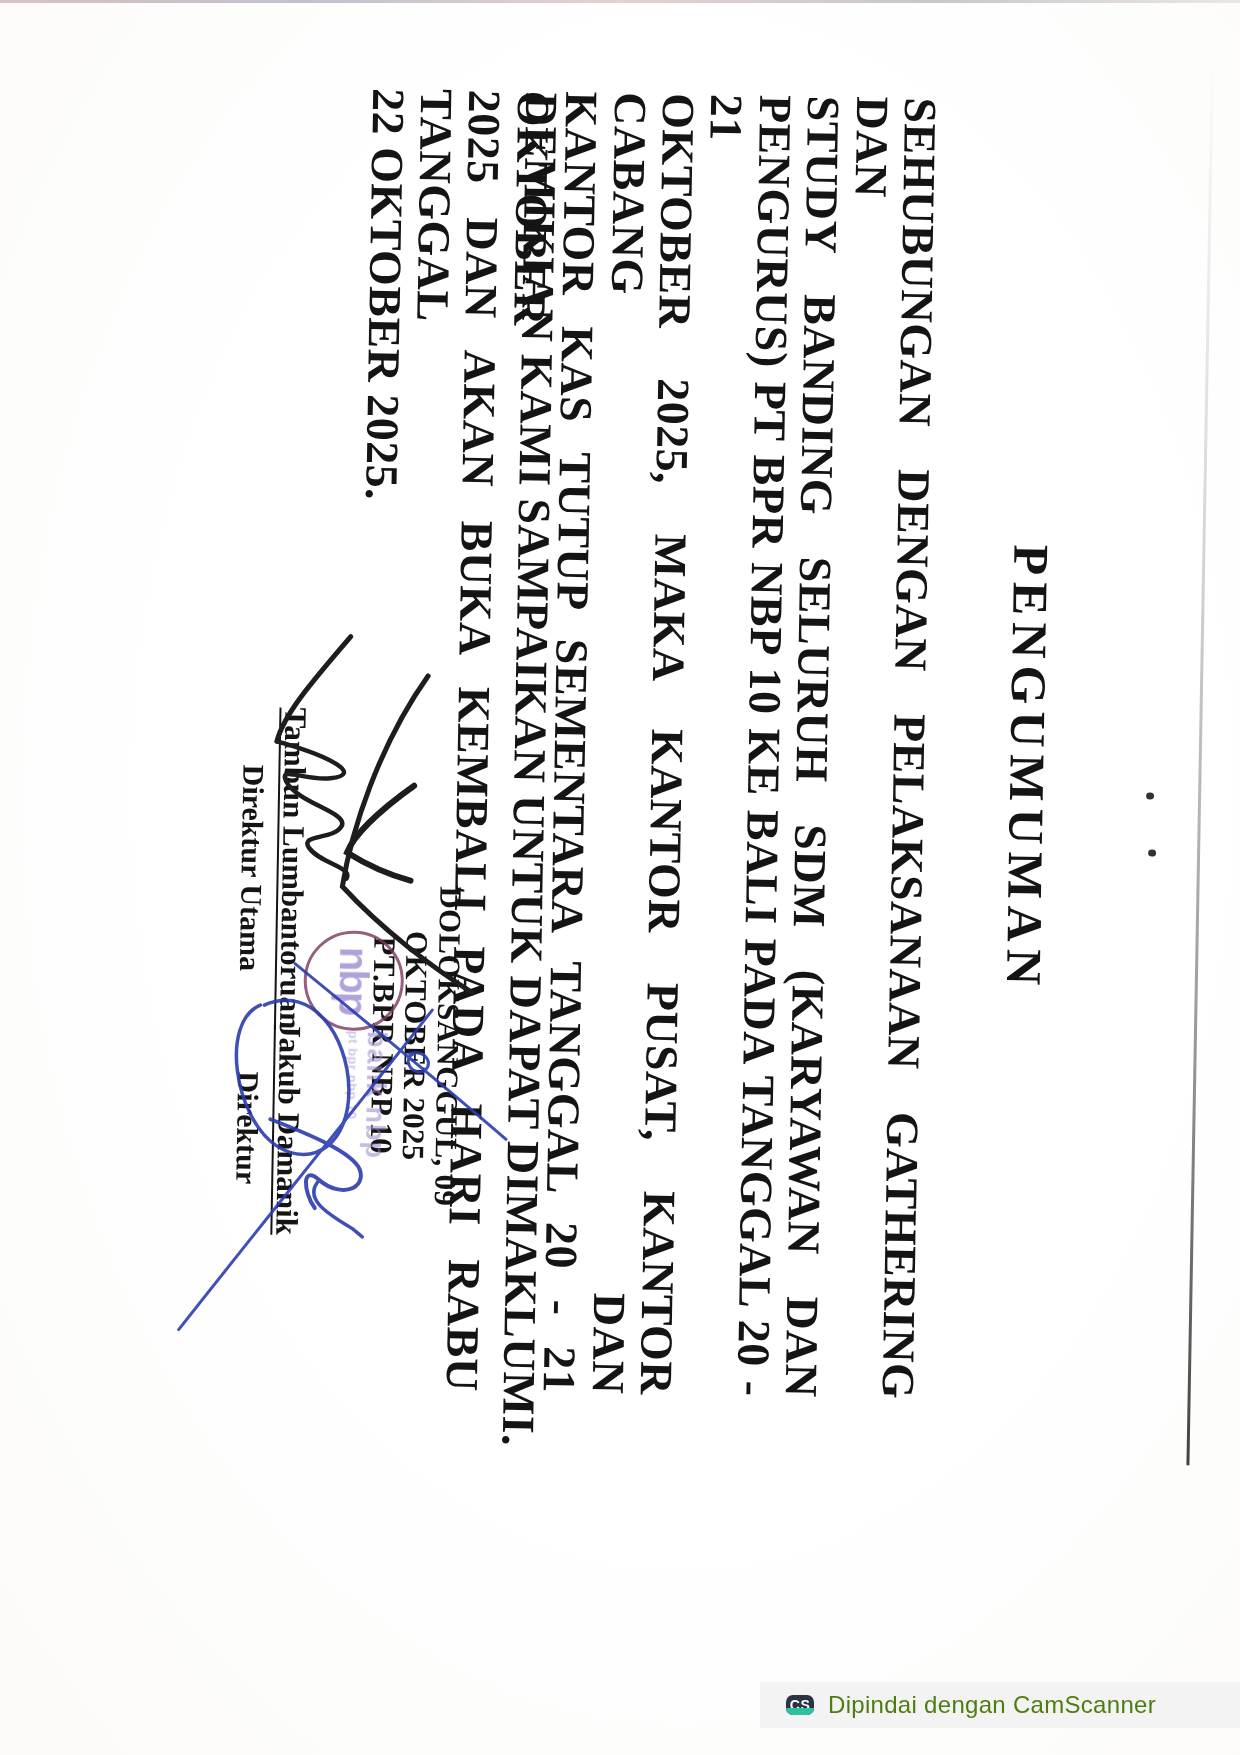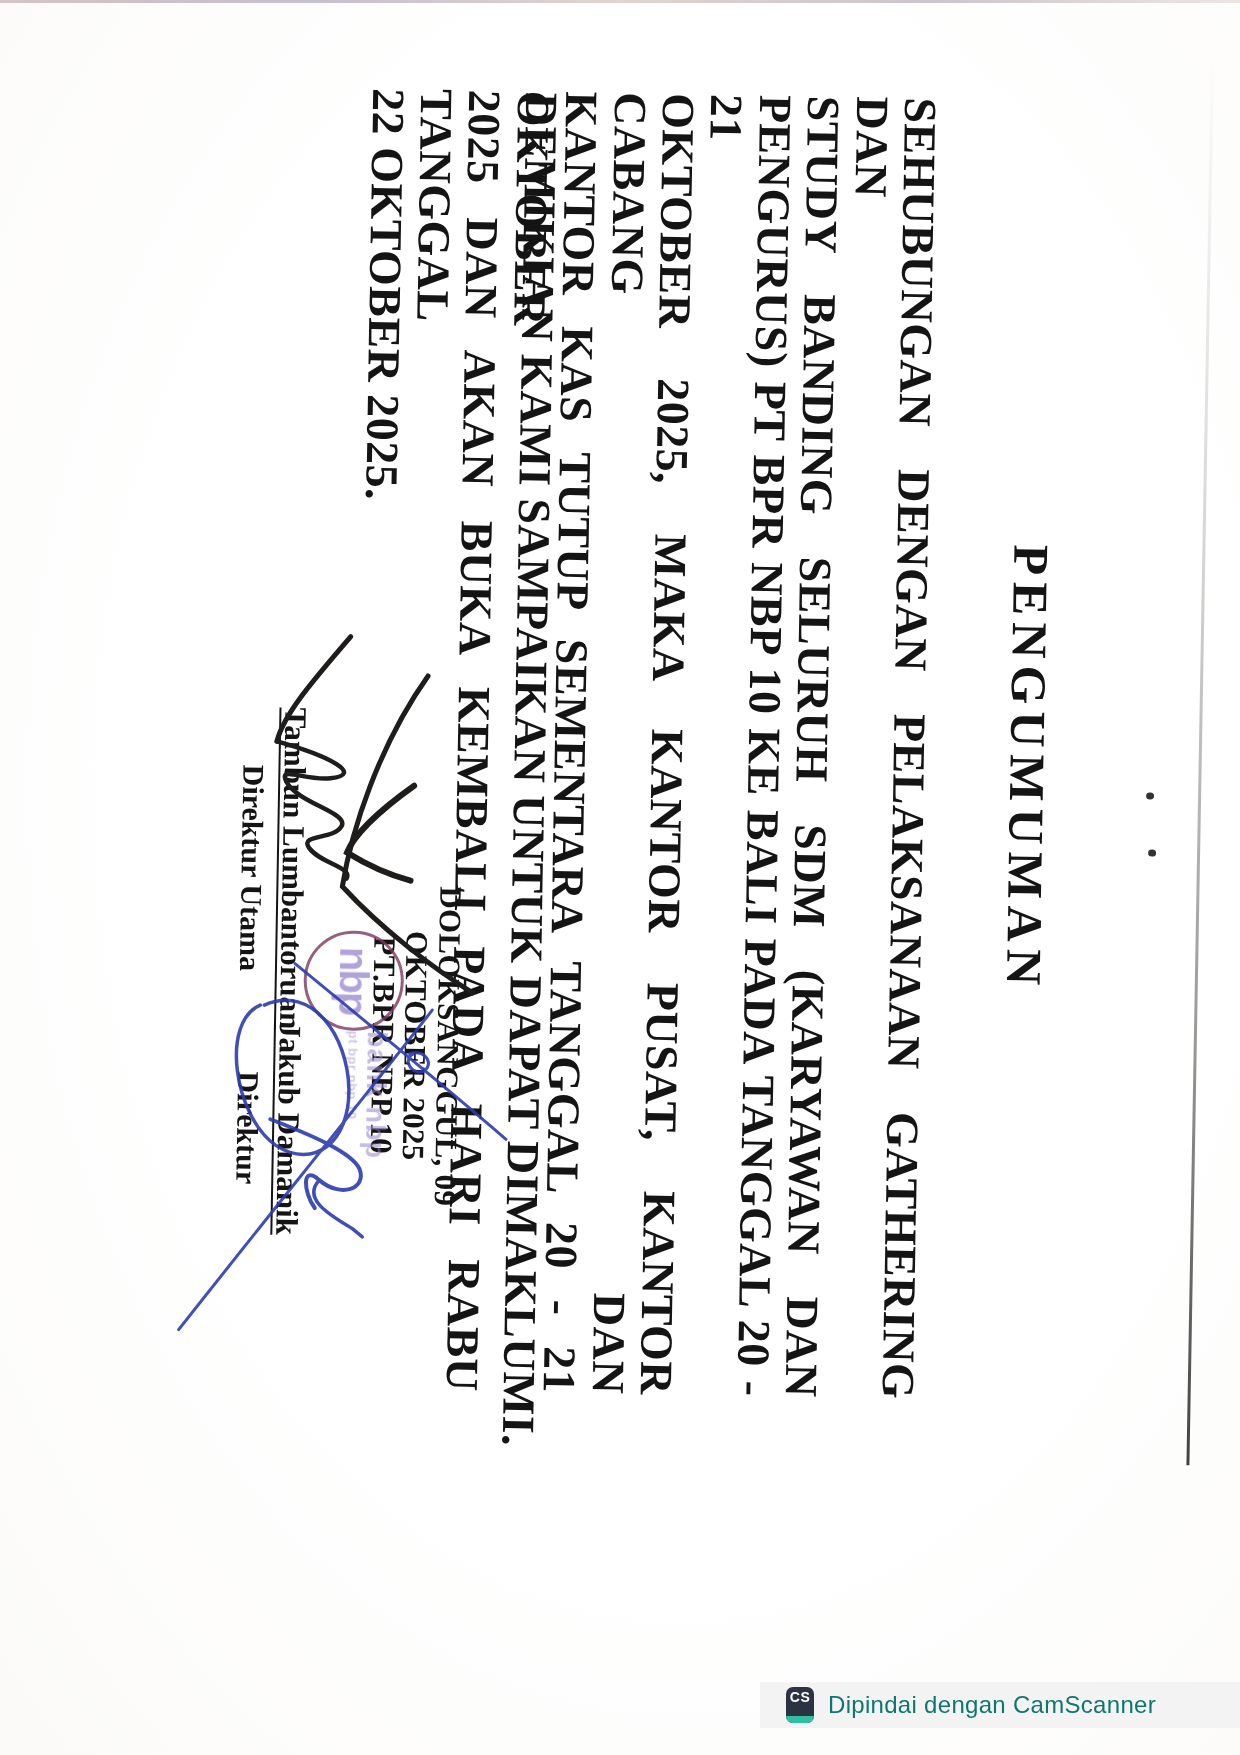--- a/index.html
+++ b/index.html
@@ -40,27 +40,27 @@
   .stamp-nbp{font-family:"Liberation Sans",sans-serif;font-weight:bold;font-size:40px;
       letter-spacing:-2px;color:rgba(164,146,212,.85);filter:blur(.6px);}
   .stamp-words{position:absolute;left:1046px;top:832px;font-family:"Liberation Sans",sans-serif;
       font-weight:bold;filter:blur(.5px);line-height:1;}
   .stamp-line1{font-size:27px;color:rgba(152,132,200,.55);letter-spacing:1px;}
   .stamp-line2{font-size:13px;color:rgba(160,142,205,.5);margin-top:3px;letter-spacing:.5px;}
   .sig-svg{position:absolute;left:0;top:0;}
   
   .scan-footer{position:absolute;left:760px;top:1682px;width:480px;height:46px;background:#f3f3f4;
       display:flex;align-items:center;font-family:"Liberation Sans",sans-serif;}
-  .cs-icon{position:relative;width:28px;height:36px;margin-left:26px;border-radius:7px;
+  .cs-icon{position:relative;width:28px;height:20px;margin-left:26px;border-radius:7px;
       background:#2b3342;flex-shrink:0;}
   .cs-icon .cs-txt{position:absolute;left:0;right:0;top:2px;text-align:center;color:#fff;
       font-size:14px;font-weight:bold;letter-spacing:.5px;}
   .cs-icon .cs-teal{position:absolute;left:0;right:0;bottom:0;height:7px;background:#2fc0a2;
       border-radius:0 0 7px 7px;}
-  .cs-label{margin-left:14px;font-size:24px;color:#0f766e;letter-spacing:.3px;}
+  .cs-label{margin-left:14px;font-size:24px;color:#4d7c0f;letter-spacing:.3px;}
 </style>
 </head>
 <body>
 
 <div class="canvas">
   <div class="scan-top-edge"></div>
 
   <div class="doc">
     <div class="paper-edge"></div>
 

